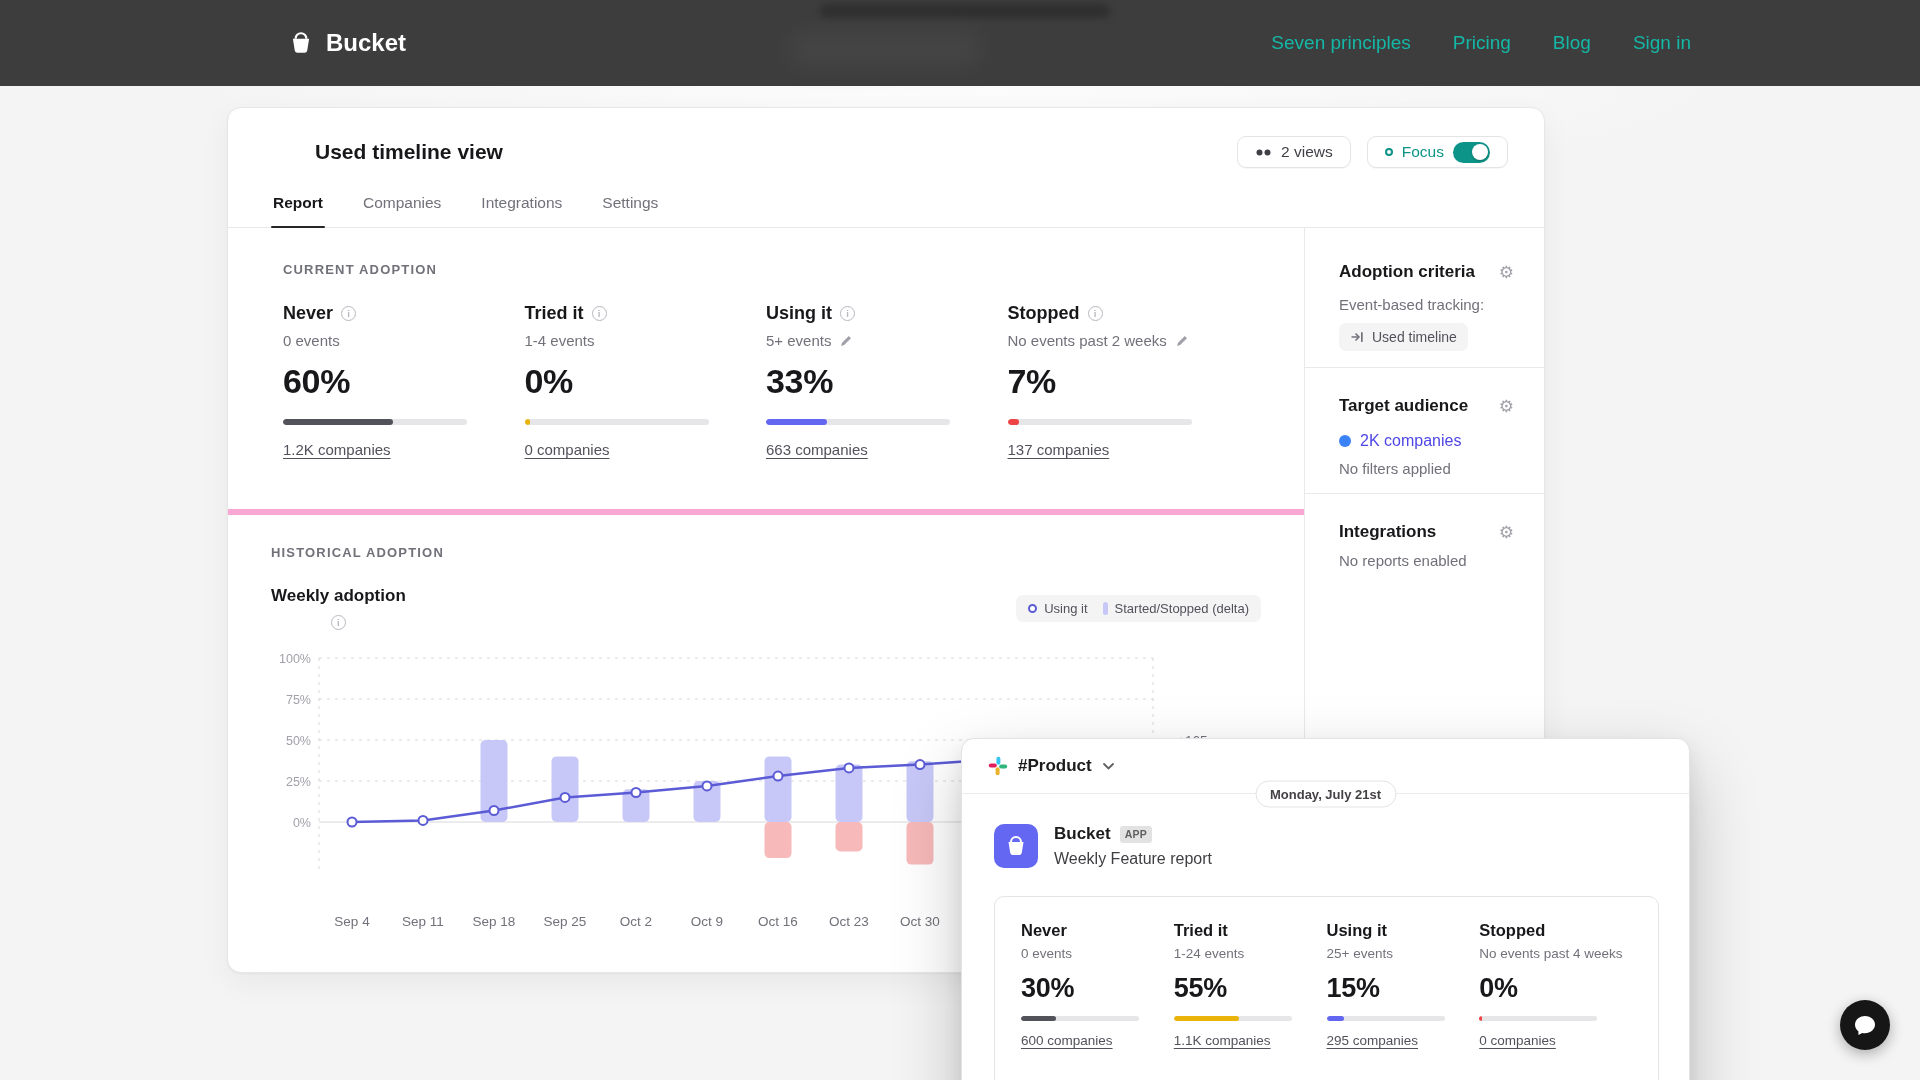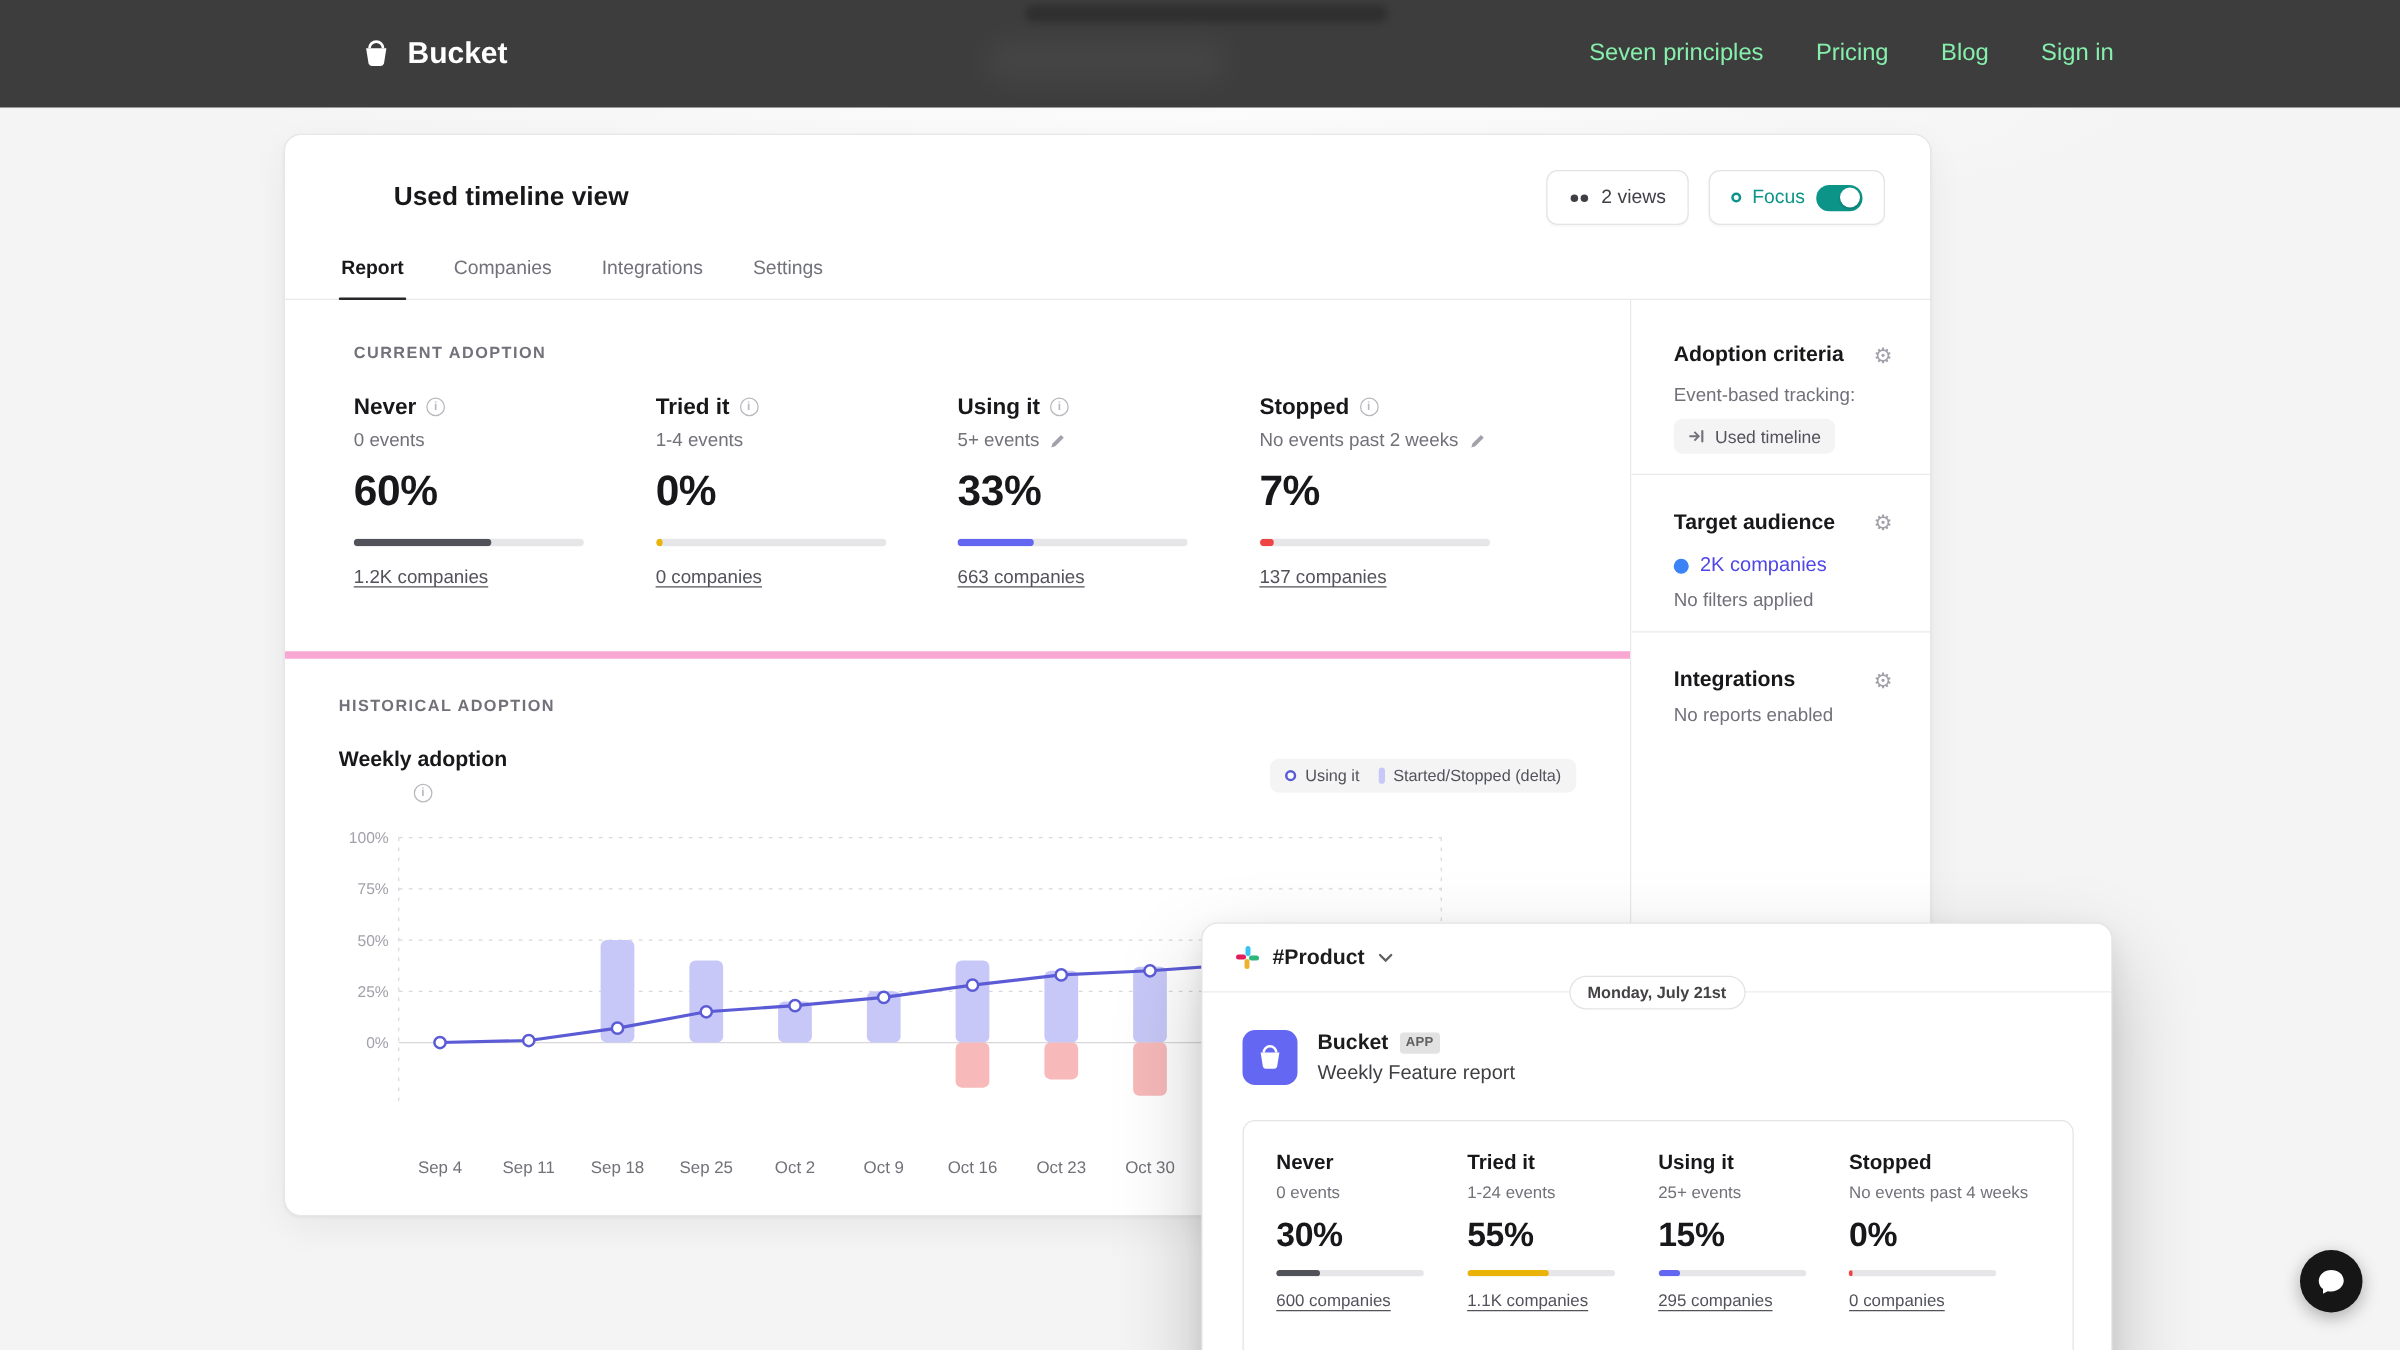--- a/index.html
+++ b/index.html
@@ -23,34 +23,34 @@
     display:flex; align-items:center; justify-content:space-between;
     padding:0 229px 0 288px;
   }
   .ghost-a{ position:absolute; left:820px; top:4px; width:290px; height:14px;
     border-radius:7px; background:#2e2e2e; filter:blur(3px); opacity:.9; }
   .ghost-b{ position:absolute; left:790px; top:34px; width:190px; height:30px;
     border-radius:9px; background:#4e4e4e; filter:blur(12px); opacity:.55; }
   .brand{ display:flex; align-items:center; gap:12px; color:#fff;
     font-size:24px; font-weight:600; cursor:pointer; }
   .nav-links{ display:flex; align-items:center; gap:42px; }
-  .nav-link{ color:#86efac; font-size:19px; cursor:pointer; text-decoration:none; }
+  .nav-link{ color:#14b8a6; font-size:19px; cursor:pointer; text-decoration:none; }
 
   
   .card{
     position:absolute; left:227px; top:107px; width:1318px; height:866px;
     background:#fff; border:1px solid #e7e7e9; border-radius:14px;
     box-shadow:0 1px 2px rgba(0,0,0,.04), 0 10px 30px rgba(0,0,0,.05);
     z-index:4;
   }
   .card-header{ display:flex; align-items:center; padding:28px 36px 20px 43px; }
   .card-title{ flex:1; font-size:21px; font-weight:700; color:#18181b;margin-left:44px; }
   .header-controls{ display:flex; align-items:center; gap:16px; }
   .btn{
-    height:44px; display:inline-flex; align-items:center; gap:9px; padding:0 17px;
+    height:32px; display:inline-flex; align-items:center; gap:9px; padding:0 17px;
     background:#fff; border:1px solid #e4e4e7; border-radius:9px;
     font-family:inherit; font-size:15.5px; color:#3f3f46; cursor:pointer;
     box-shadow:0 1px 1px rgba(0,0,0,.03);
   }
   .focus-pill{ gap:9px; }
   .focus-label{ color:#0d9488; font-weight:500; }
   .focus-dot{ width:8px; height:8px; border:2px solid #0d9488; border-radius:50%; }
   .toggle{ width:37px; height:21px; border-radius:11px; background:#0d9488; position:relative; cursor:pointer; }
   .toggle-knob{ position:absolute; right:2.5px; top:2.5px; width:16px; height:16px;
     border-radius:50%; background:#fff; box-shadow:0 1px 2px rgba(0,0,0,.25); }

